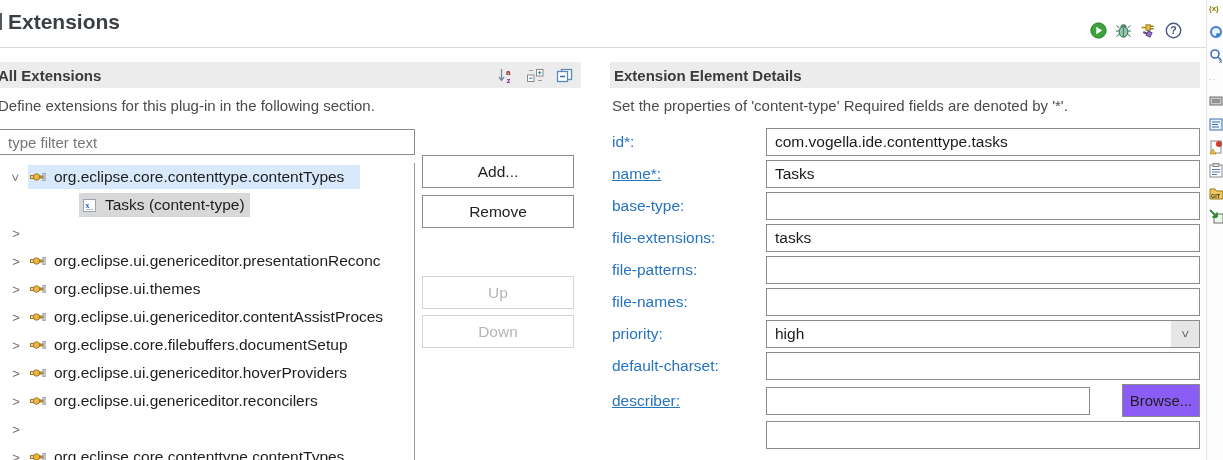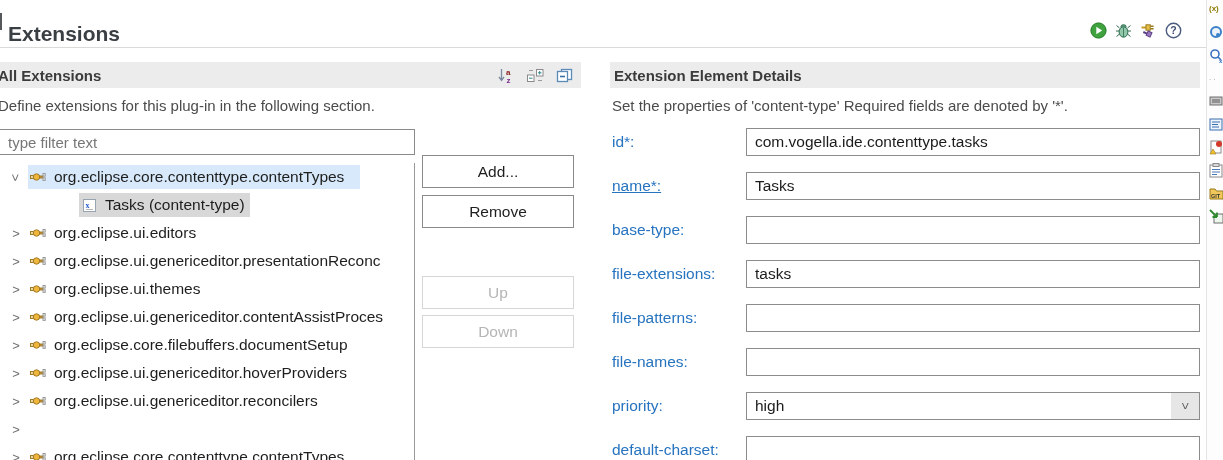--- a/index.html
+++ b/index.html
@@ -5,21 +5,21 @@
   * { box-sizing: border-box; margin: 0; padding: 0; }
   html,body { width:1223px; height:460px; }
   body {
     position: relative; overflow: hidden; background:#fff;
     font-family:"Liberation Sans", sans-serif; color:#333;
   }
   
   .page-header { position:absolute; left:0; top:0; width:1206px; height:48px;
     border-bottom:1px solid #dadada; background:#fff; }
   .crop-sliver { position:absolute; left:0; top:13px; width:2px; height:17px; background:#55595c; }
-  .page-title { position:absolute; left:8px; top:22px; font-size:21px; font-weight:bold; color:#3a3f44; }
+  .page-title { position:absolute; left:8px; top:10px; font-size:21px; font-weight:bold; color:#3a3f44; }
   .header-icons { position:absolute; right:24px; top:21px; display:flex; gap:7px; align-items:center; }
   .hicon { width:18px; height:18px; display:flex; align-items:center; justify-content:center; cursor:pointer; }
 
   
   .right-bar { position:absolute; right:0; top:0; width:17px; height:460px; background:#fdfdfd;
     border-left:1px solid #e3e3e3; overflow:hidden; display:flex; flex-direction:column;
     align-items:flex-start; padding:1px 0 0 2px; gap:7px; }
   .ricon { width:16px; height:16px; flex:none; display:flex; align-items:center; font-size:8px; line-height:1; }
 
   
@@ -57,21 +57,21 @@
     border:1px solid #8a8a8a; font-size:15.5px; color:#1e1e1e;
     font-family:"Liberation Sans", sans-serif; cursor:pointer; }
   .btn:disabled { border-color:#d6d6d6; color:#b5b5b5; }
   .btn-add { top:0; } .btn-remove { top:40px; } .btn-up { top:121px; } .btn-down { top:160px; }
 
   
   .right-panel { position:absolute; left:610px; top:62px; width:590px; height:398px; }
   .right-panel .section-title { padding-left:4px; }
   .right-panel .panel-desc { padding:9px 0 0 2px; }
   .form { position:absolute; left:0; top:66px; width:590px; }
-  .frow { display:flex; align-items:center; margin-bottom:16px; height:28px; }
+  .frow { display:flex; align-items:center; margin-bottom:4px; height:28px;gap:20px; }
   .frow.tall { height:33px; }
   .flabel { width:136px; flex:none; font-size:15.5px; color:#2673bf; padding-left:2px; white-space:nowrap; }
   .flabel.link { text-decoration:underline; cursor:pointer; }
   .finput { flex:1; height:28px; border:1px solid #8c8c8c; padding:0 8px; font-size:15.5px;
     color:#1b1b1b; font-family:"Liberation Sans", sans-serif; background:#fff; min-width:0; }
   .combo { flex:1; height:28px; border:1px solid #8c8c8c; background:#fff; display:flex;
     align-items:center; cursor:pointer; }
   .combo-val { flex:1; padding-left:8px; font-size:15.5px; color:#1b1b1b; }
   .combo-btn { width:28px; height:26px; background:#e6e6e6; display:flex; align-items:center;
     justify-content:center; color:#5a5a5a; font-size:12px; }
@@ -237,32 +237,20 @@
               <rect x="1.5" y="1.5" width="12" height="12" fill="#fff" stroke="#98a4b0"></rect>
               <text x="3.5" y="9.5" font-size="8" fill="#2255cc" font-weight="bold" font-family="Liberation Serif, serif">x</text>
               <path d="M4 11.5 h7" stroke="#b8b8b8"></path>
             </svg>
           </span>
           <span class="txt">Tasks (content-type)</span>
         </span>
     </div>
     <div class="trow">
       <span class="chev"><span>&gt;</span></span>
-      <span class="tlabel">
-          <span class="ticon">
-            <svg width="16" height="12">
-              <rect x="0.5" y="4.5" width="3" height="3" fill="#e8d9a0" stroke="#a07a28"></rect>
-              <circle cx="6.5" cy="6" r="3.2" fill="#f0b63c" stroke="#a07a28"></circle>
-              <rect x="9.5" y="5" width="3.5" height="2" fill="#c89030" stroke="#a07a28"></rect>
-              <rect x="13" y="2.5" width="2.2" height="2.6" fill="#eee" stroke="#999"></rect>
-              <rect x="13" y="6.8" width="2.2" height="2.6" fill="#eee" stroke="#999"></rect>
-            </svg>
-          </span>
-          <span class="txt">org.eclipse.ui.editors</span>
-        </span>
     </div>
     <div class="trow">
       <span class="chev"><span>&gt;</span></span>
       <span class="tlabel">
           <span class="ticon">
             <svg width="16" height="12">
               <rect x="0.5" y="4.5" width="3" height="3" fill="#e8d9a0" stroke="#a07a28"></rect>
               <circle cx="6.5" cy="6" r="3.2" fill="#f0b63c" stroke="#a07a28"></circle>
               <rect x="9.5" y="5" width="3.5" height="2" fill="#c89030" stroke="#a07a28"></rect>
               <rect x="13" y="2.5" width="2.2" height="2.6" fill="#eee" stroke="#999"></rect>

